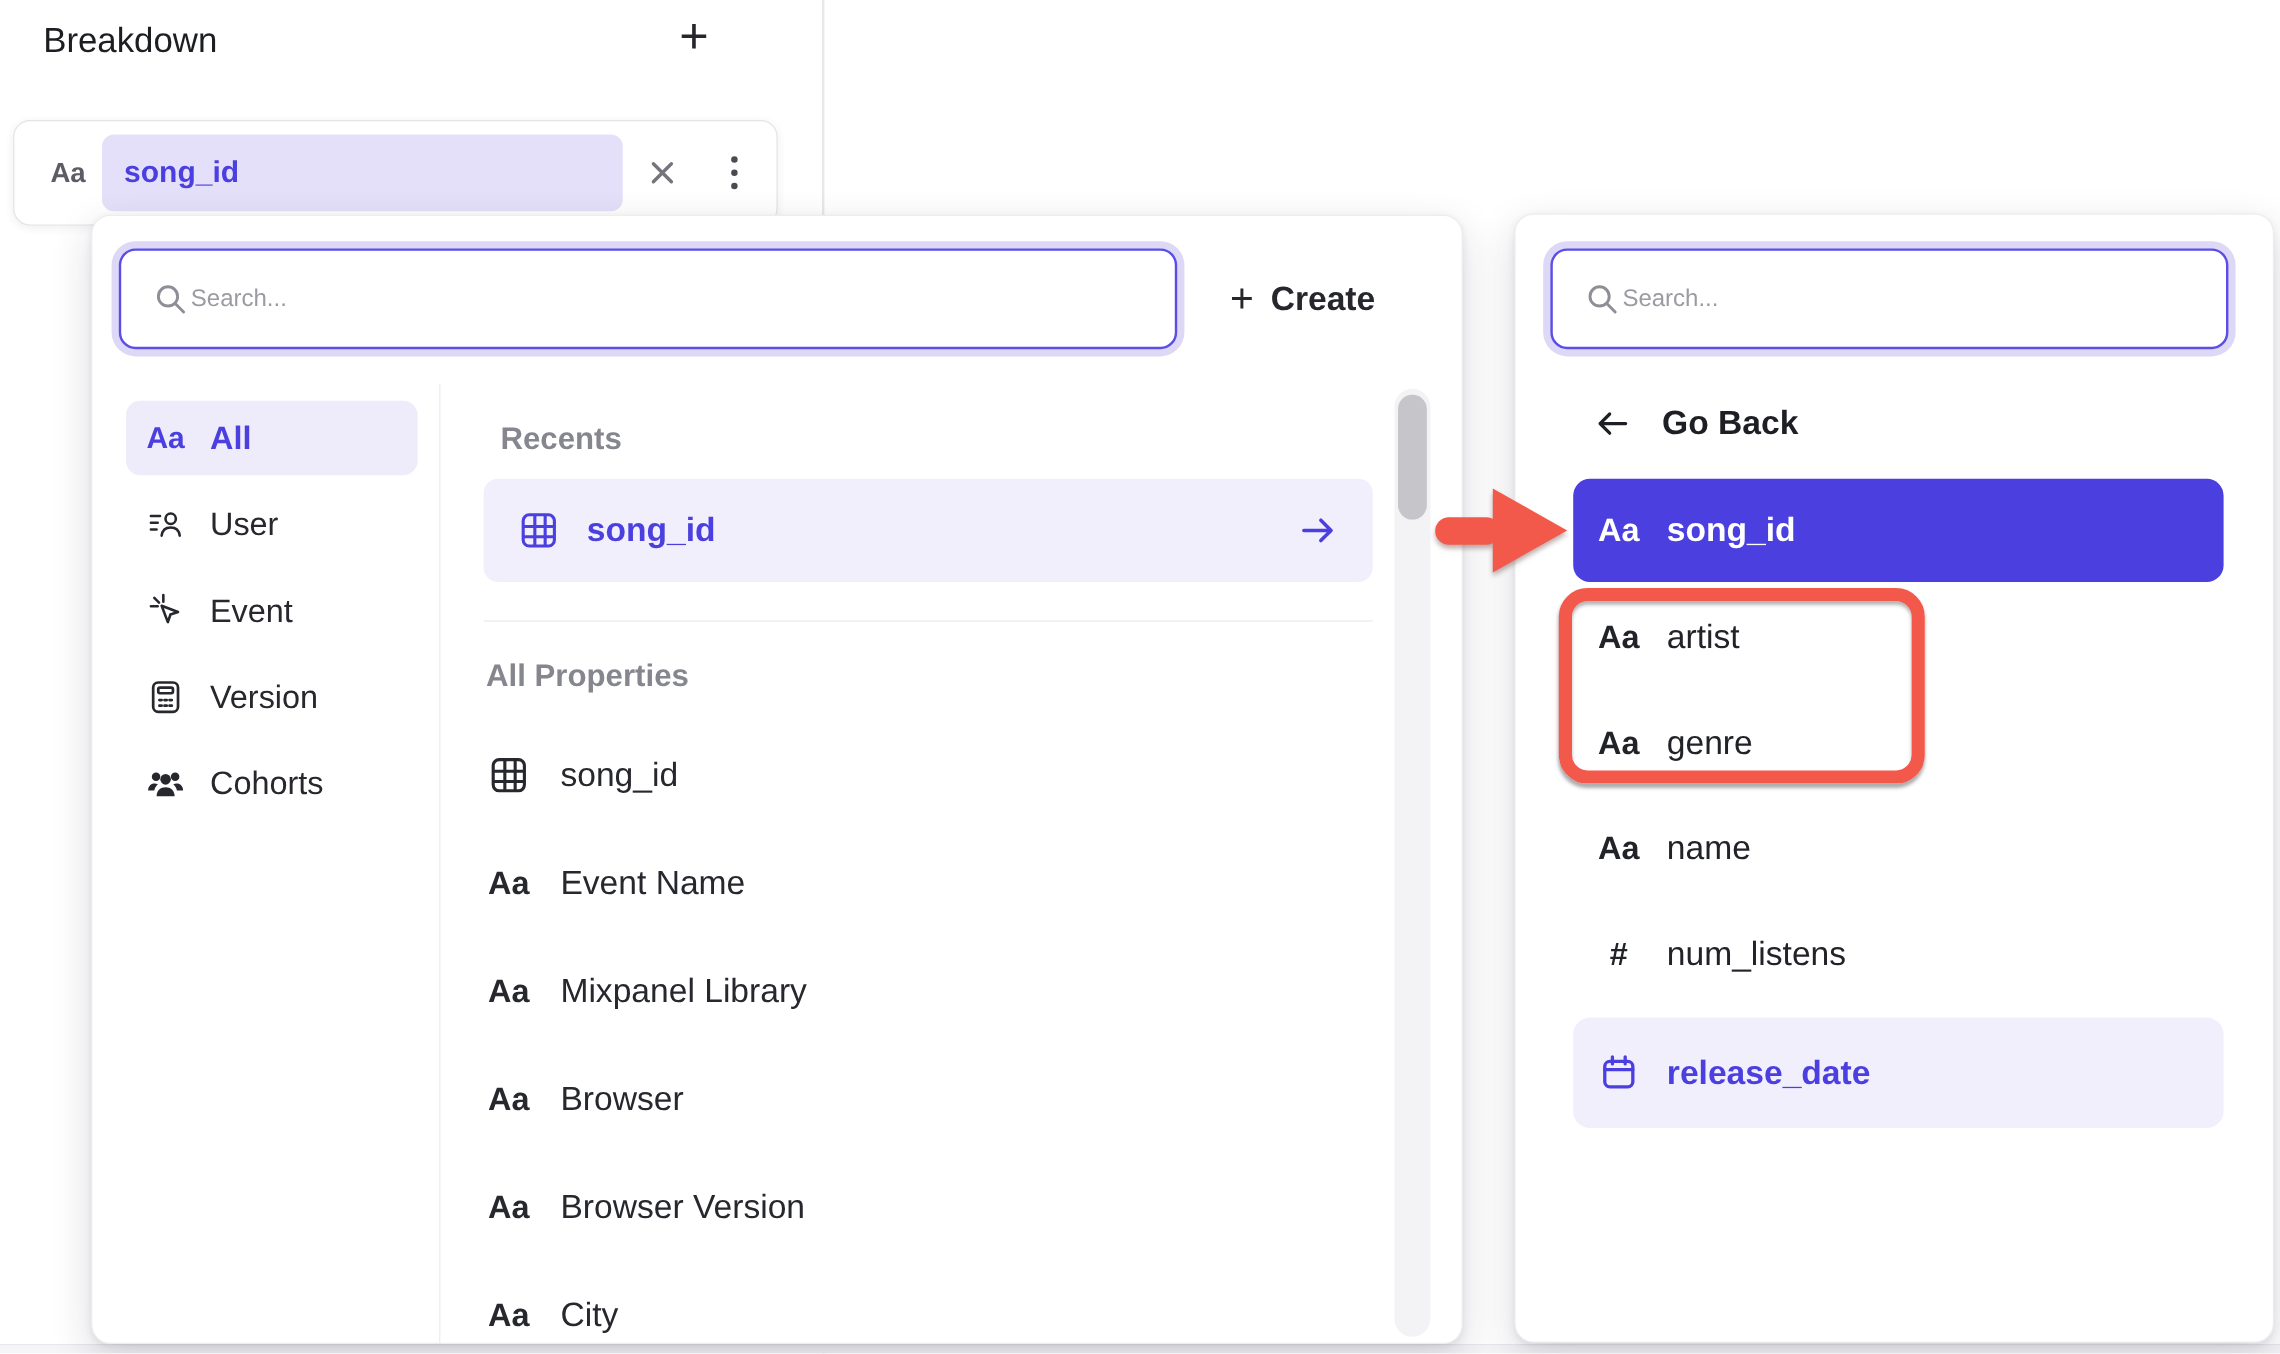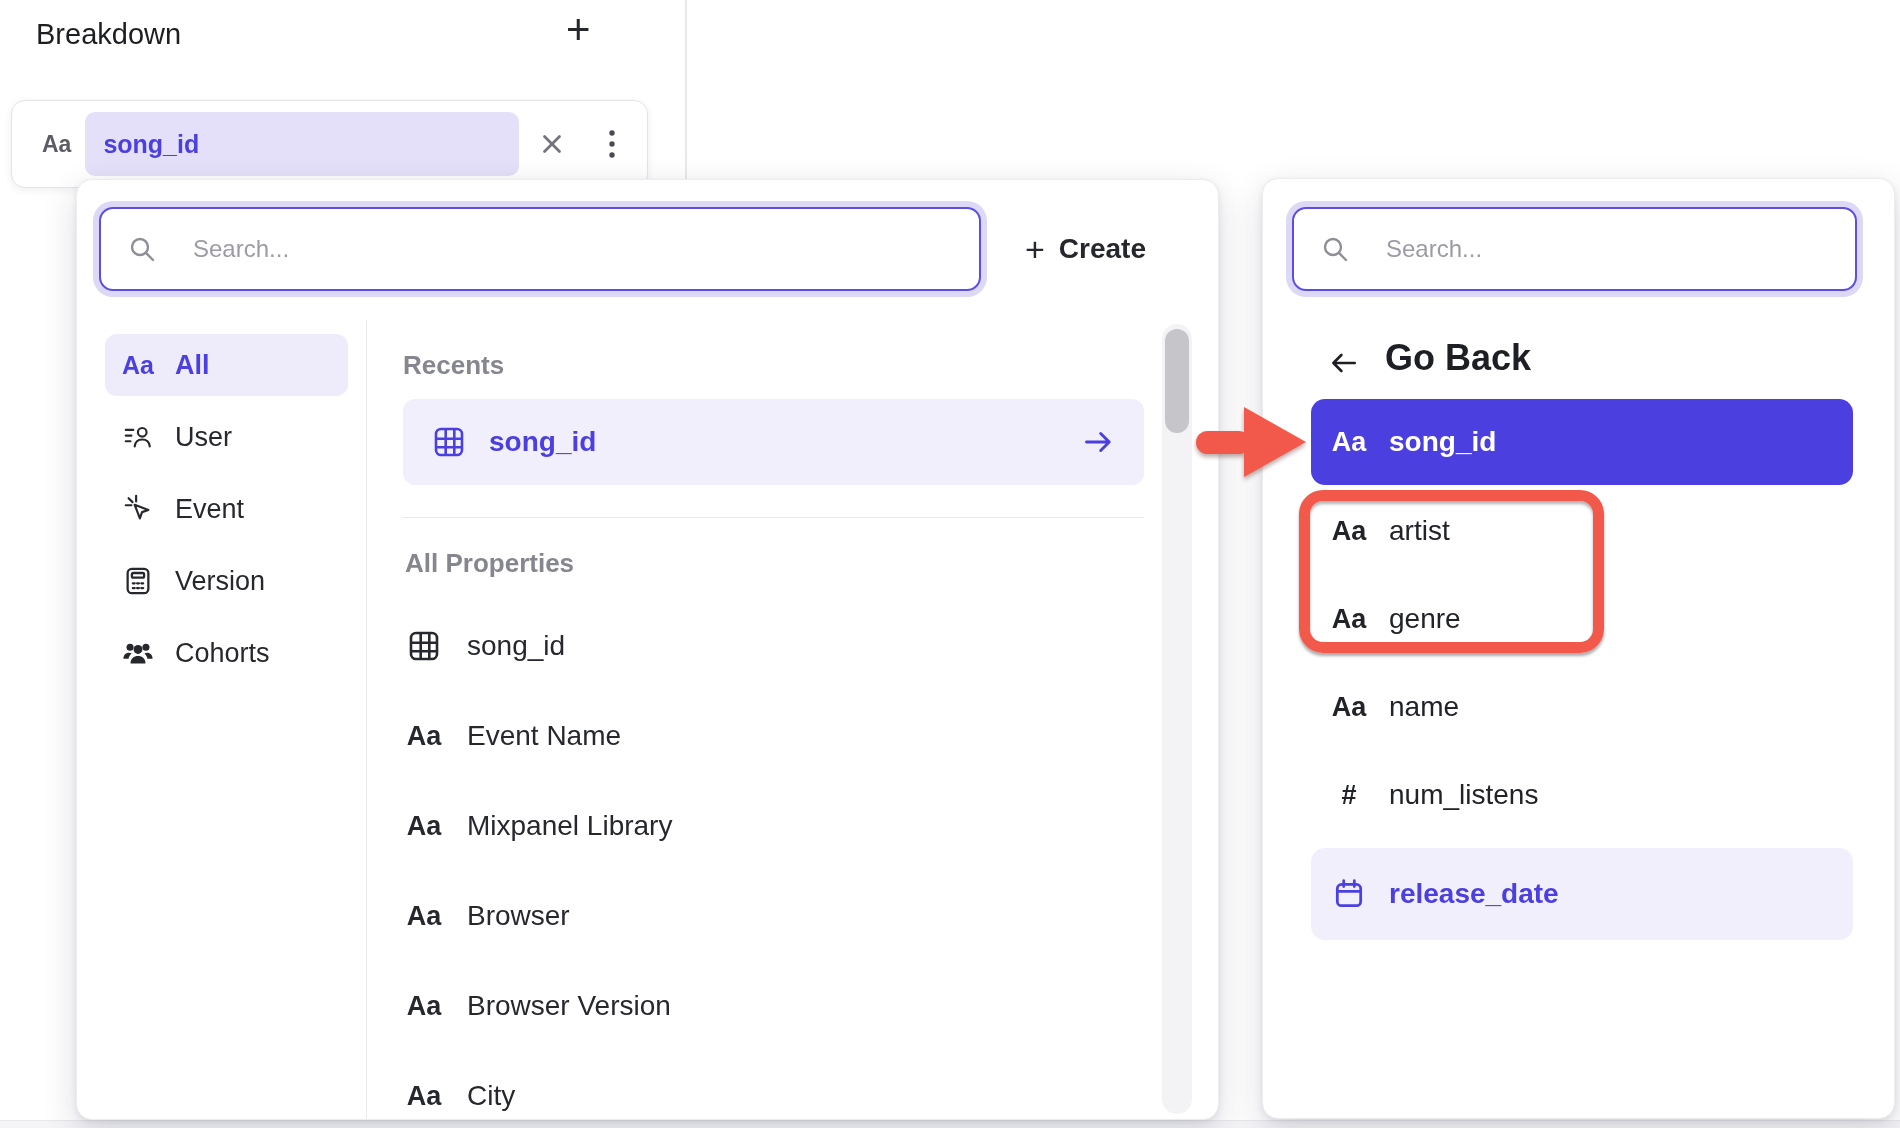--- a/index.html
+++ b/index.html
@@ -24,22 +24,22 @@
 
   
   .panel { position:absolute; background:#fff; border:1px solid #ededf0; border-radius:16px;
            box-shadow:0 12px 34px rgba(28,28,64,.16), 0 2px 6px rgba(28,28,64,.08); }
   .picker-panel { left:76px; top:179px; width:1143px; height:941px; z-index:2; }
   .detail-panel { left:1262px; top:178px; width:633px; height:941px; z-index:2; }
 
   .search-wrap { position:absolute; display:flex; align-items:center; background:#fff;
                  border:2px solid #5a4ee6; border-radius:14px; box-shadow:0 0 0 6px #dcd8f6; }
   .search-wrap svg { margin-left:26px; flex:none; }
-  .search-input { border:none; outline:none; flex:1; min-width:0; margin-left:36px; margin-right:16px;
-                  font-size:24px; color:#3a3a40; font-family:"Liberation Sans", sans-serif; background:transparent; }
+  .search-input { border:none; outline:none; flex:1; min-width:0; margin-left:2px; margin-right:16px;
+                  font-size:20px; color:#3a3a40; font-family:"Liberation Sans", sans-serif; background:transparent; }
   .search-input::placeholder { color:#9b9ba3; }
 
   
   .lp-search { left:22px; top:27px; width:882px; height:84px; }
   .create-btn { position:absolute; left:948px; top:52px; display:flex; align-items:center; gap:14px;
                 color:#26272d; cursor:pointer; }
   .create-plus  { font-size:34px; font-weight:400; line-height:1; }
   .create-label { font-size:28px; font-weight:600; }
 
   .picker-body { position:absolute; left:0; top:140px; width:100%; height:800px; display:flex; }
@@ -47,40 +47,40 @@
   .cat-item { height:62px; margin-bottom:10px; display:flex; align-items:center; gap:20px; padding-left:16px;
               border-radius:12px; font-size:27px; font-weight:500; color:#27282e; cursor:pointer; }
   .cat-item.selected { background:#eeebfa; color:#4b3fe0; font-weight:600; }
   .cat-icon { width:34px; display:flex; justify-content:center; align-items:center; color:#27282e; }
   .cat-item.selected .cat-icon { color:#4b3fe0; }
   .cat-icon.txt { font-size:25px; font-weight:700; }
 
   .v-divider { width:1px; background:#ebebee; flex:none; }
 
   .prop-list { flex:1; padding:10px 74px 0 36px; }
-  .section-header { font-size:26px; font-weight:600; color:#86868f; margin:20px 0 18px 0; }
+  .section-header { font-size:26px; font-weight:600; color:#86868f; margin:20px 0 18px 14px; }
   .recents-row { height:86px; background:#f1effc; border-radius:12px; display:flex; align-items:center;
                  padding:0 28px; color:#4b3fe0; cursor:pointer; }
   .recents-row .row-label { margin-left:22px; font-size:28px; font-weight:600; }
   .recents-row .spacer { flex:1; }
   .list-divider { border:none; border-top:1px solid #e9e9ed; margin:32px 0 30px; }
   .ap-header { margin:0 0 22px 2px; }
   .prop-item { height:90px; display:flex; align-items:center; gap:24px; font-size:28px; font-weight:500;
                color:#27282e; cursor:pointer; padding-left:2px; }
   .prop-icon { width:38px; display:flex; justify-content:center; align-items:center; color:#27282e; }
   .prop-icon.txt { font-size:27px; font-weight:700; }
 
   .scroll-track { position:absolute; right:26px; top:144px; width:30px; height:790px; background:#f3f3f5;
                   border-radius:15px; }
   .scroll-thumb { position:absolute; left:3px; top:5px; width:24px; height:104px; background:#c5c5ca; border-radius:12px; cursor:grab; }
 
   
   .rp-search { left:29px; top:28px; width:565px; height:84px; }
-  .go-back { position:absolute; left:64px; top:158px; display:flex; align-items:flex-end; gap:26px;
-             font-size:36px; font-weight:600; color:#1e1f24; cursor:pointer; }
+  .go-back { position:absolute; left:64px; top:158px; display:flex; align-items:center; gap:26px;
+             font-size:28px; font-weight:600; color:#1e1f24; cursor:pointer; }
 
   .detail-list { position:absolute; left:48px; top:220px; width:542px; }
   .detail-row { height:88px; display:flex; align-items:center; gap:20px; padding-left:18px;
                 font-size:28px; font-weight:500; color:#222329; border-radius:14px; cursor:pointer; }
   .detail-row .type-icon { width:40px; display:flex; justify-content:center; align-items:center; }
   .type-icon.txt { font-size:27px; font-weight:700; }
   .detail-row.selected { height:86px; background:#4b3fe0; color:#fff; margin-bottom:2px; }
   .detail-row.selected .type-icon { color:#fff; }
   .detail-row.date-row { height:92px; margin-top:9px; background:#f1effc; color:#4b3fe0; }
   .detail-row.date-row .type-icon { color:#4b3fe0; }

